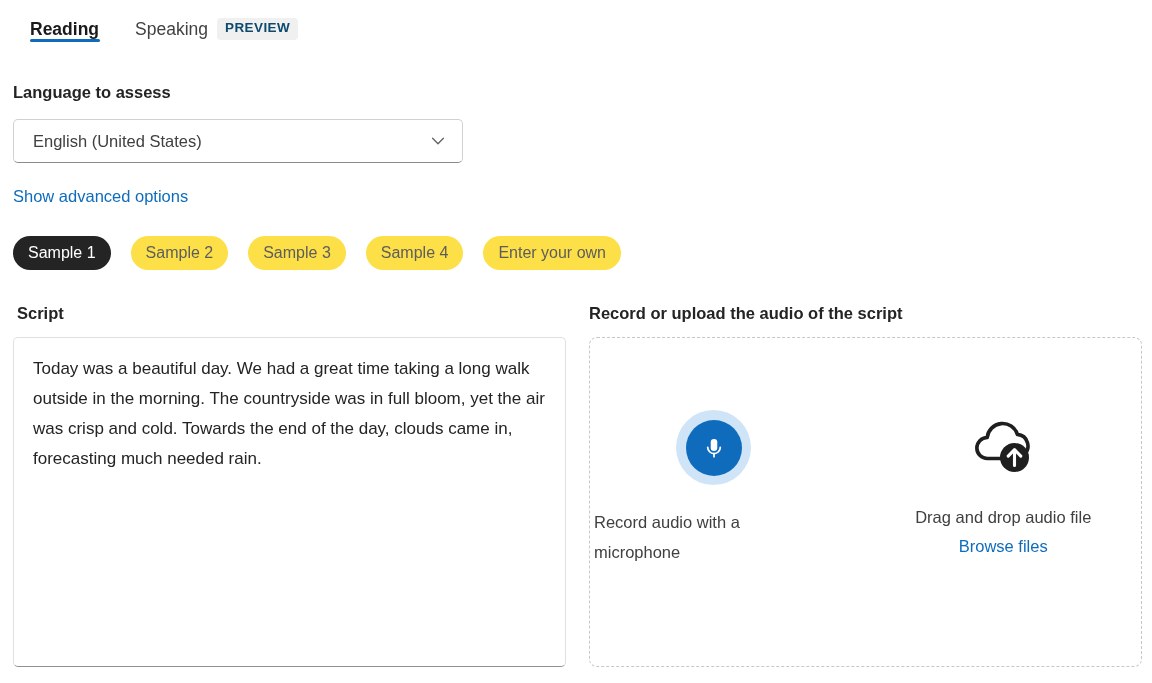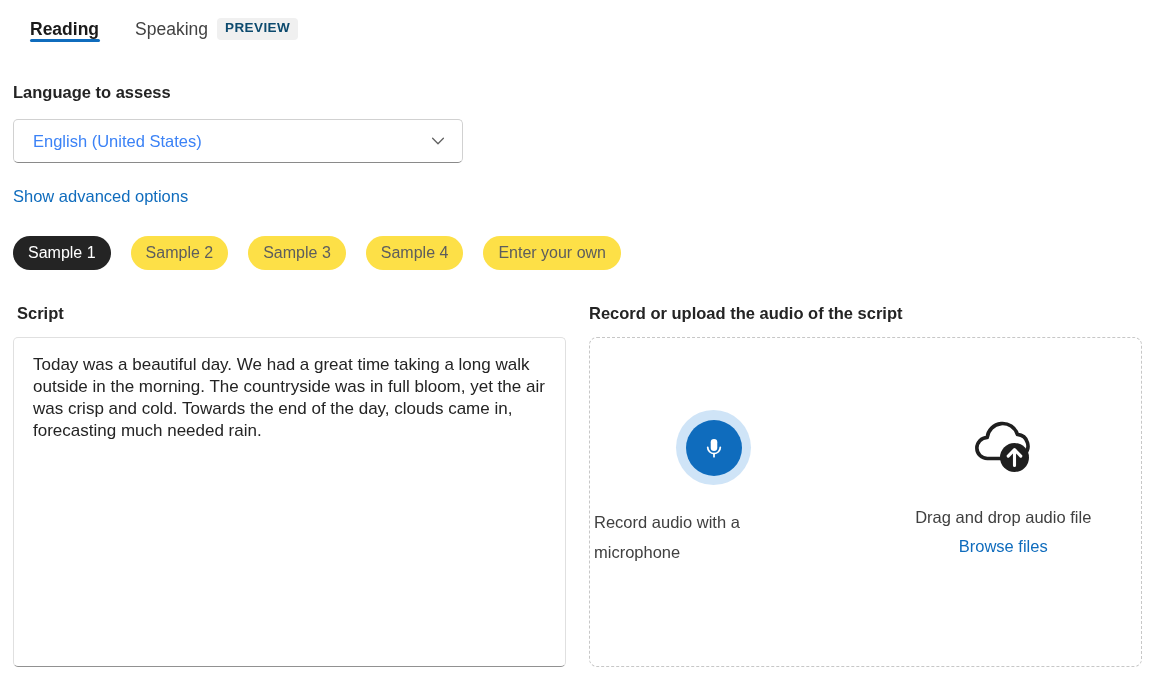--- a/index.html
+++ b/index.html
@@ -97,21 +97,21 @@
     justify-content: space-between;
     background: #ffffff;
     border: 1px solid #d1d1d1;
     border-bottom: 1px solid #8a8a8a;
     border-radius: 5px;
     padding: 0 14px 0 19px;
     cursor: pointer;
   }
   .combobox-value {
     font-size: 16.5px;
-    color: #3b82f6;
+    color: #404040;
   }
   .chev {
     width: 20px;
     height: 20px;
     display: block;
   }
 
   .link {
     color: #0f6cbd;
     font-size: 16.5px;
@@ -174,21 +174,21 @@
     background: #ffffff;
     border: 1px solid #e0e0e0;
     border-bottom: 1px solid #919191;
     border-radius: 5px;
     padding: 16px 18px 16px 19px;
     overflow: hidden;
   }
   .script-text {
     margin: 0;
     font-size: 17px;
-    line-height: 22px;
+    line-height: 30px;
     color: #242424;
     white-space: pre-wrap;
     font-family: "Liberation Sans", sans-serif;
   }
 
   
   .upload-panel {
     position: absolute;
     left: 589px;
     top: 337px;

